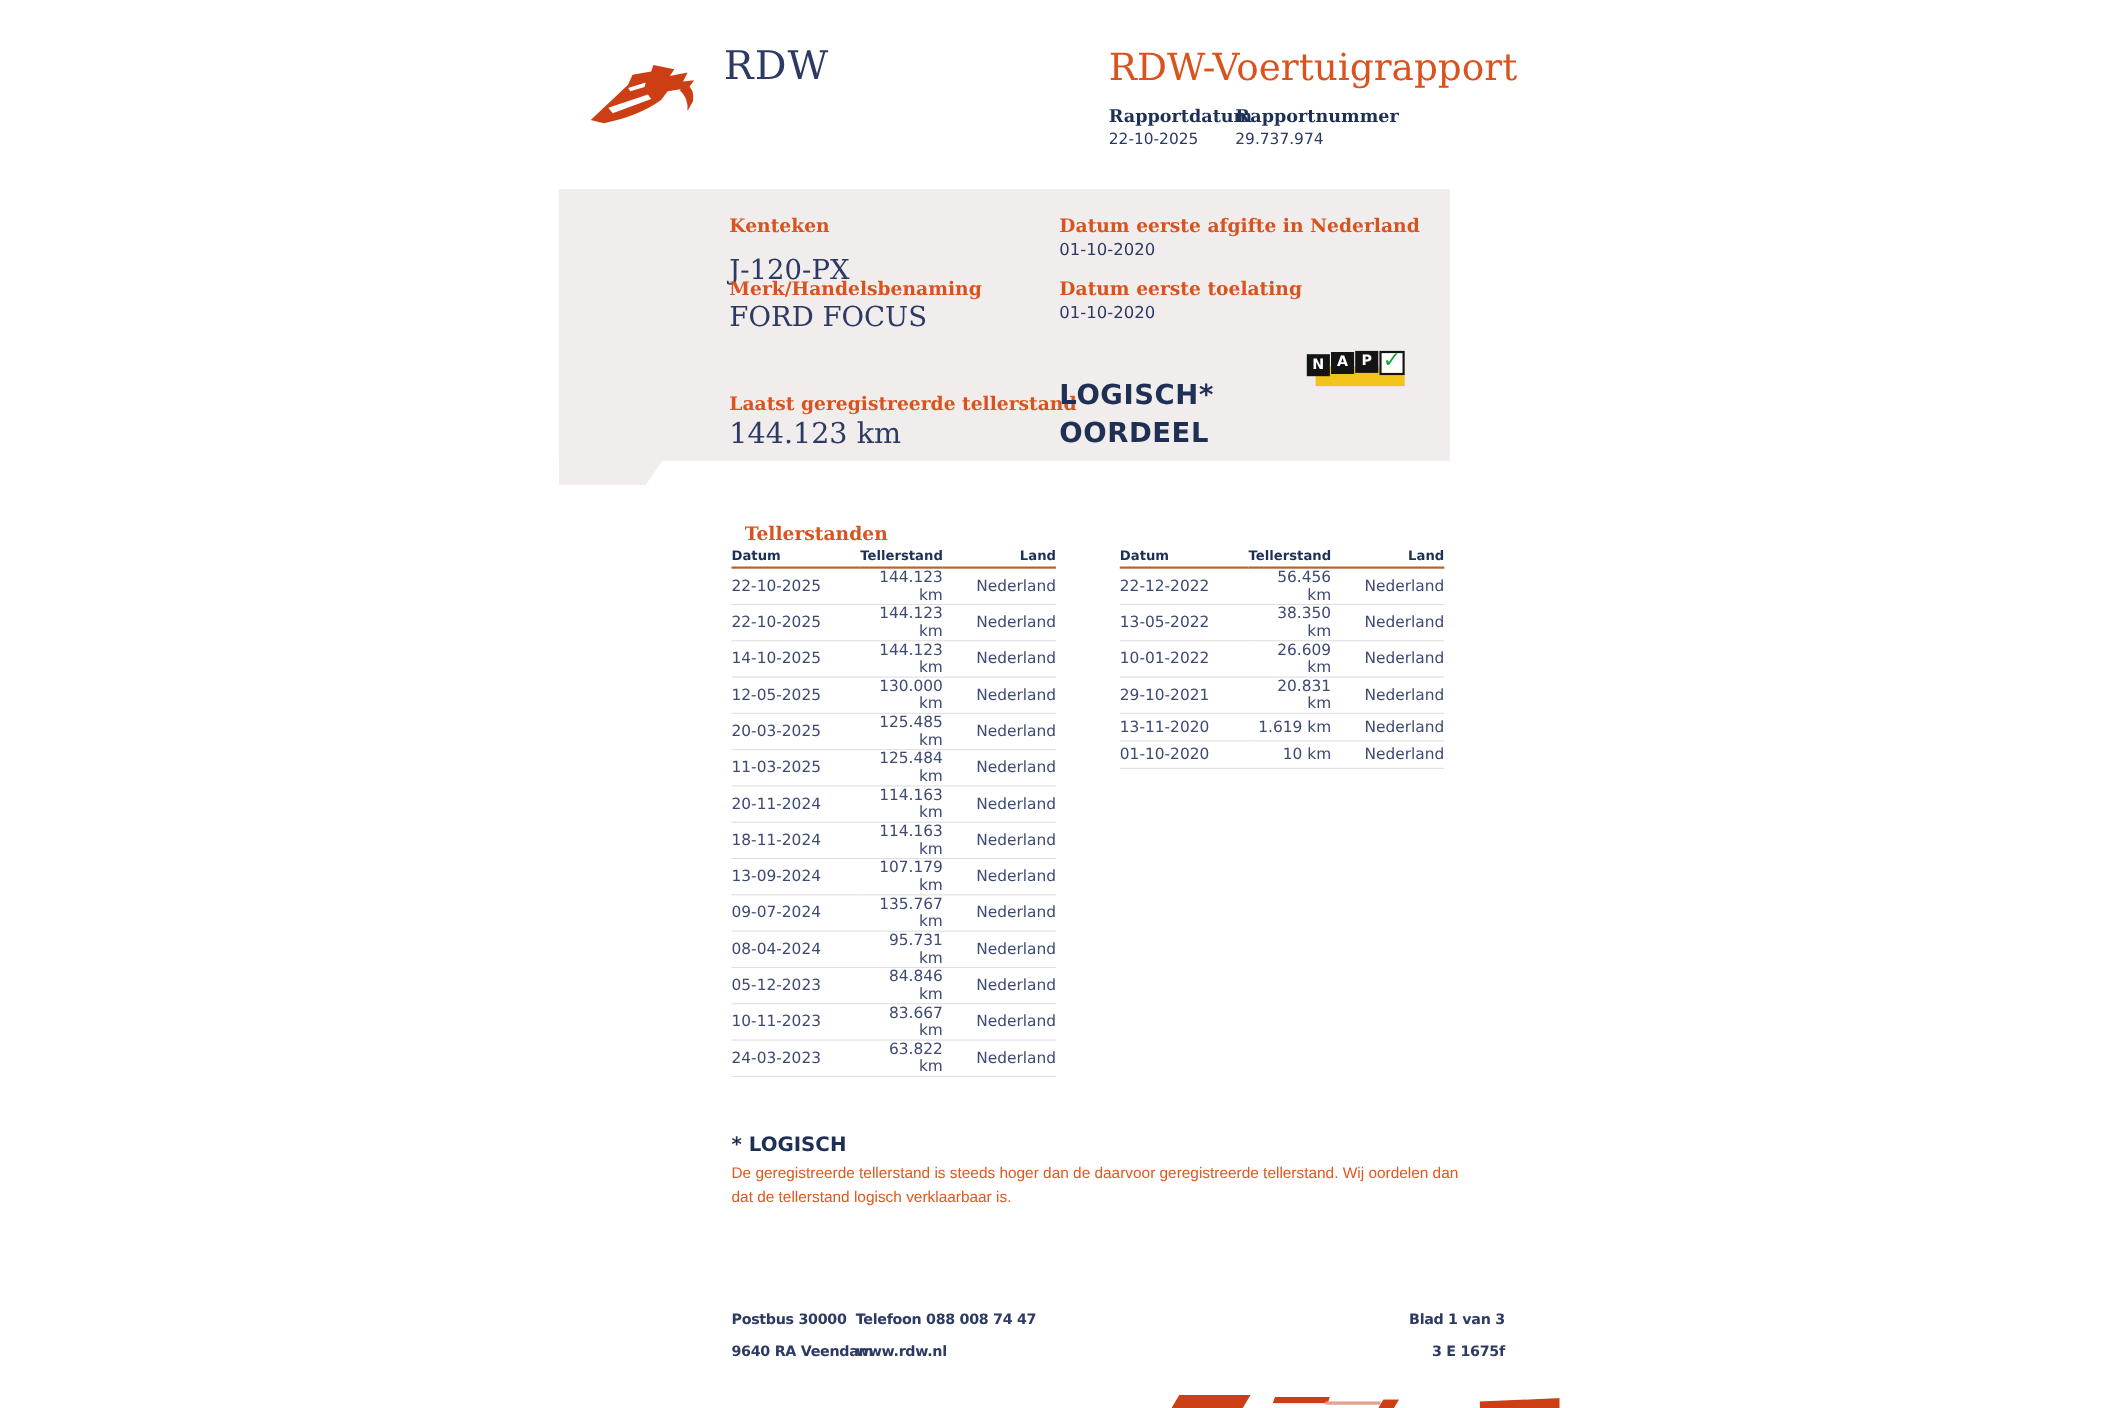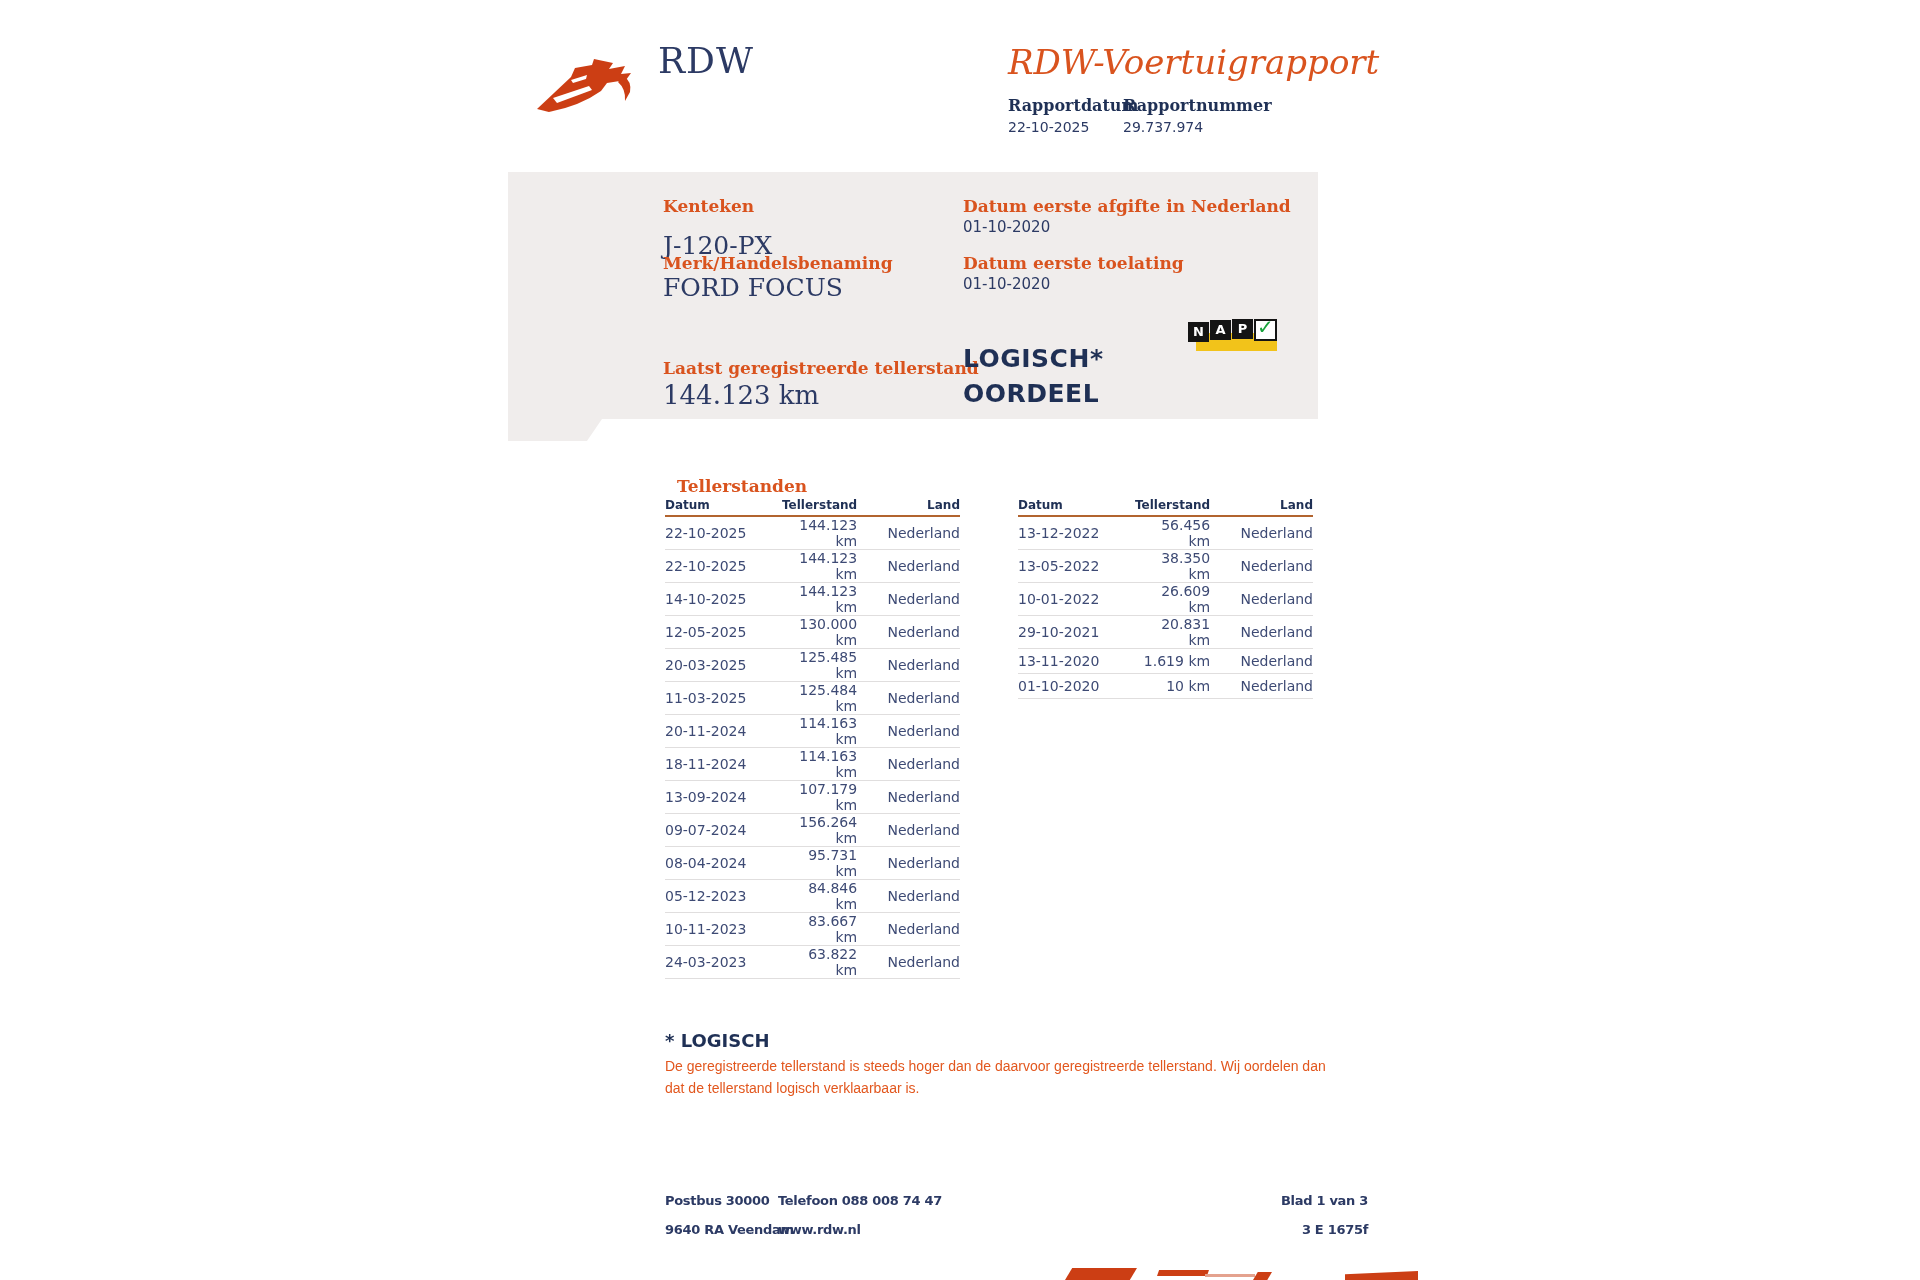--- a/index.html
+++ b/index.html
@@ -3,21 +3,21 @@
 <meta charset="utf-8">
 <style>
   html,body{margin:0;padding:0;background:#fff;}
   #page{position:relative;width:1636px;height:1280px;background:#fff;overflow:hidden;
         font-family:"DejaVu Sans",sans-serif;}
   .abs{position:absolute;}
 
   
   #rdw-logotext{left:658px;top:40px;font-family:"DejaVu Serif",serif;font-size:36px;
         color:var(--navy_value);letter-spacing:1px;}
-  #doc-title{left:1008px;top:42px;font-family:"DejaVu Serif",serif;font-size:34px;color:var(--orange);font-style:italic;}
+  #doc-title{left:1008px;top:42px;font-family:"DejaVu Serif",serif;font-size:34px;color:var(--orange);}
   .meta-label{font-family:"DejaVu Serif",serif;font-weight:bold;font-size:16px;color:var(--navy);}
   .meta-value{font-size:14px;color:var(--navy_value);}
 
   
   #panel{left:508px;top:172px;width:810px;height:247px;background:var(--panel_bg);}
   #panel-tab{left:508px;top:419px;width:94px;height:22px;background:var(--panel_bg);
         clip-path:polygon(0 0,100% 0,84% 100%,0 100%);}
   .fld-label{position:absolute;font-family:"DejaVu Serif",serif;font-weight:bold;font-size:17px;color:var(--orange);}
   .fld-big{position:absolute;font-family:"DejaVu Serif",serif;font-size:25px;color:var(--navy_value);}
   .fld-date{position:absolute;font-size:15px;color:var(--navy_value);}
@@ -159,21 +159,21 @@
           <td>114.163 km</td>
           <td>Nederland</td>
         </tr>
         <tr>
           <td>13-09-2024</td>
           <td>107.179 km</td>
           <td>Nederland</td>
         </tr>
         <tr>
           <td>09-07-2024</td>
-          <td>156.264 km</td>
+          <td>135.767 km</td>
           <td>Nederland</td>
         </tr>
         <tr>
           <td>08-04-2024</td>
           <td>95.731 km</td>
           <td>Nederland</td>
         </tr>
         <tr>
           <td>05-12-2023</td>
           <td>84.846 km</td>
@@ -200,21 +200,21 @@
       </colgroup>
     <thead>
         <tr>
           <th>Datum</th>
           <th>Tellerstand</th>
           <th>Land</th>
         </tr>
       </thead>
     <tbody>
         <tr>
-          <td>13-12-2022</td>
+          <td>22-12-2022</td>
           <td>56.456 km</td>
           <td>Nederland</td>
         </tr>
         <tr>
           <td>13-05-2022</td>
           <td>38.350 km</td>
           <td>Nederland</td>
         </tr>
         <tr>
           <td>10-01-2022</td>

